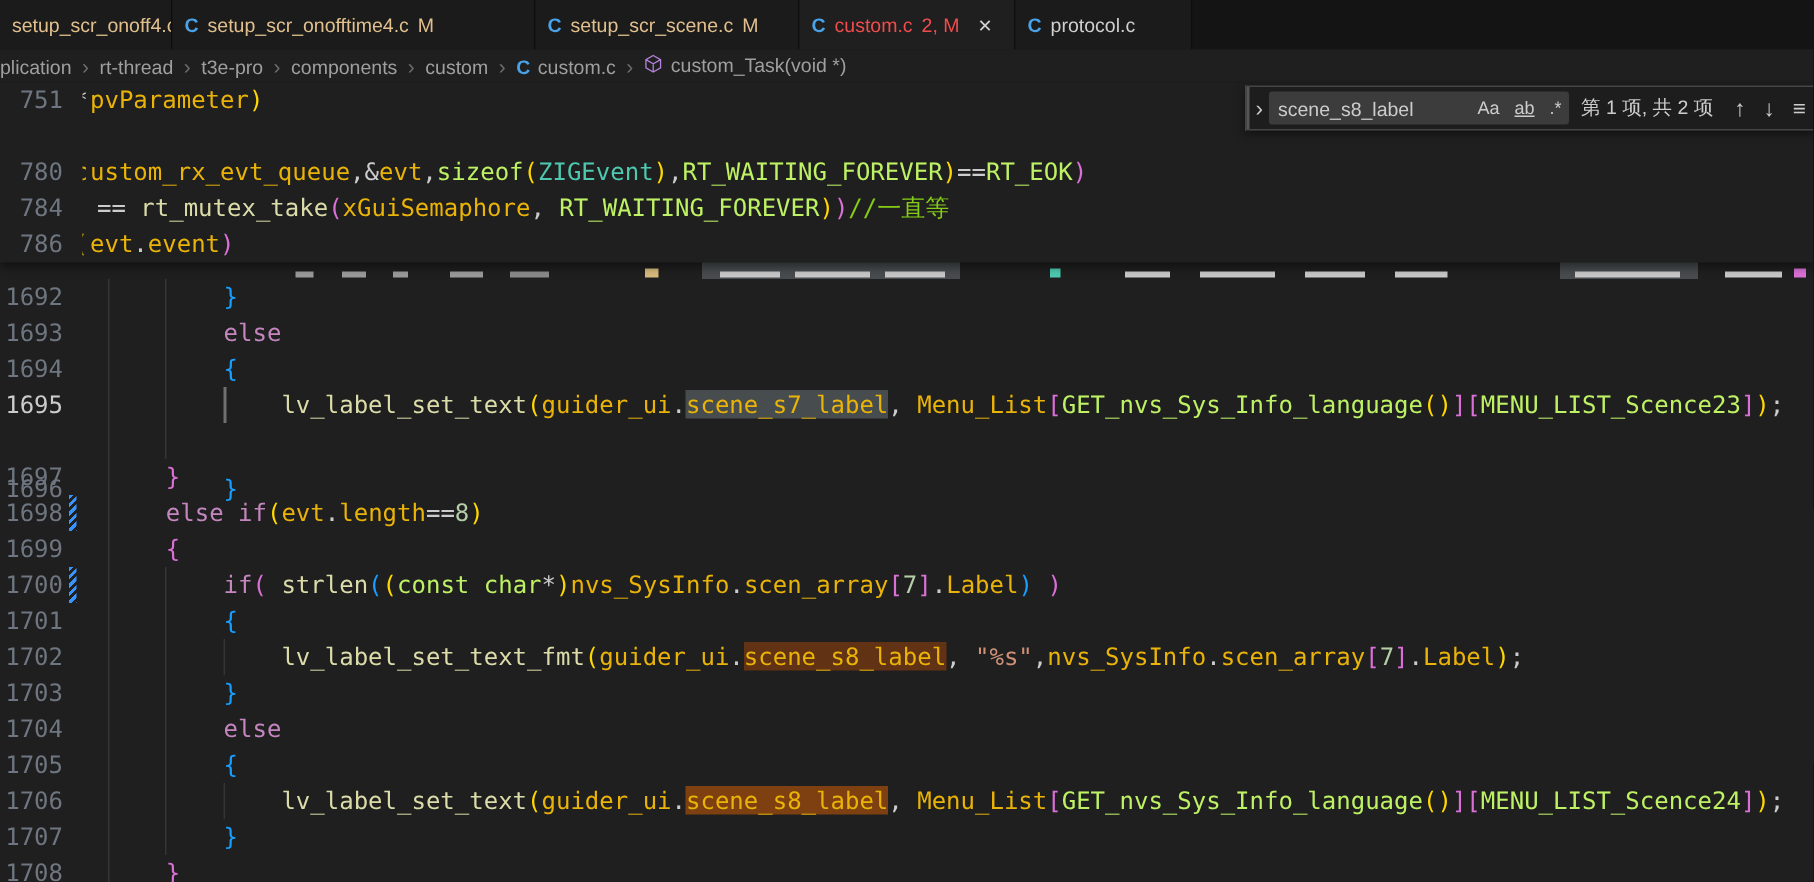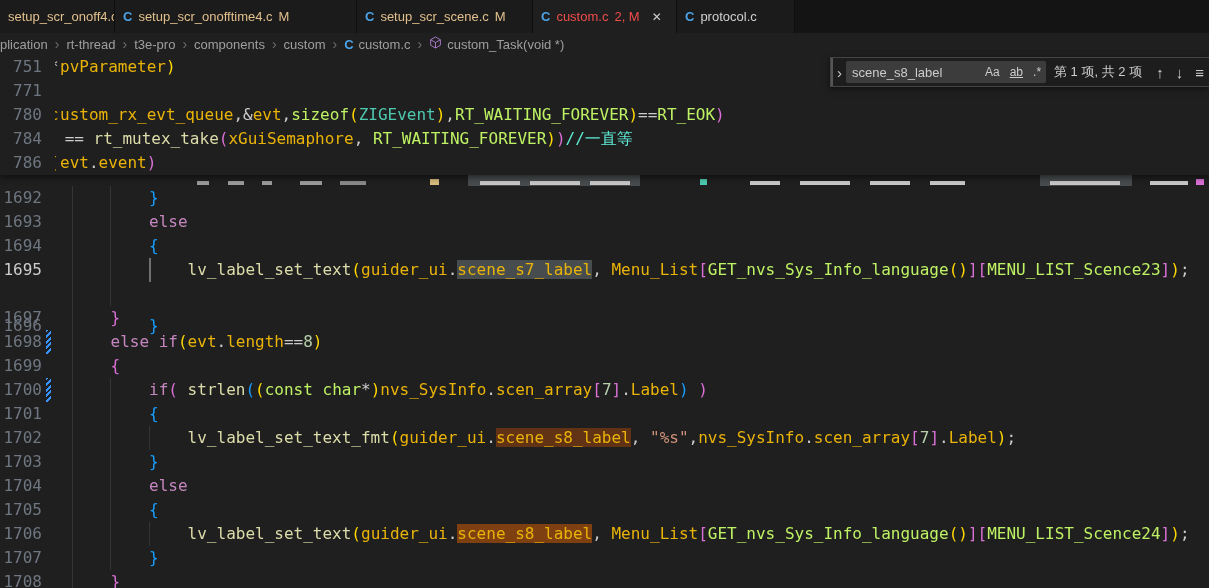--- a/index.html
+++ b/index.html
@@ -9,21 +9,21 @@
   #tabbar{position:absolute;left:0;top:0;width:1209px;height:33px;background:#141414;display:flex;}
   .tab{height:33px;display:flex;align-items:center;gap:6px;padding:0 8px;box-sizing:border-box;
        background:#1b1b1b;border-right:1px solid #0e0e0e;font-size:13px;white-space:nowrap;overflow:hidden;}
   .tab.active{background:#1f1f1f;}
   .ficon{font-weight:bold;font-size:13px;}
   .tab .close{margin-left:6px;color:#cfcfcf;font-size:12px;}
   
   #breadcrumbs{position:absolute;left:0;top:33px;width:1209px;height:22px;background:#1f1f1f;
        display:flex;align-items:center;gap:7px;font-size:13px;color:#9f9f9f;white-space:nowrap;}
   #breadcrumbs .sep{color:#6e6e6e;font-size:14px;}
-  #breadcrumbs .bc-item{display:flex;align-items:center;gap:5px;}
+  #breadcrumbs .bc-item{display:flex;gap:5px;}
   
   #editor{position:absolute;left:0;top:55px;width:1209px;height:533px;background:#1f1f1f;overflow:hidden;}
   .line,.sline{position:absolute;left:0;width:1209px;height:24px;line-height:24px;
        font-family:"DejaVu Sans Mono",monospace;font-size:16px;white-space:pre;}
   .ln{position:absolute;left:-12px;width:54px;text-align:right;color:#6e7681;
       font-family:"DejaVu Sans Mono",monospace;font-size:16px;}
   .ln.cur{color:#cccccc;}
   .code{position:absolute;left:72px;top:0;white-space:pre;}
   .sline .code{left:55px;}
   .tk{white-space:pre;}
@@ -48,21 +48,21 @@
   #find input{background:transparent;border:none;outline:none;color:#ccc;font-size:13px;
       font-family:"Liberation Sans",sans-serif;width:128px;padding:0 0 0 6px;}
   .fbtn{margin:0 2px;padding:1px 3px;border-radius:3px;color:#ccc;font-size:12px;}
   .fbtn.word{text-decoration:underline;}
   #find .results{margin:12px 8px;color:#ccc;white-space:nowrap;}
   #find .nav{margin:0 6px;font-size:15px;color:#ccc;}
   .hl-gray{background:rgba(120,130,135,.45);margin-top:44px;}
   .hl-oth{background:#613214;}
   .hl-cur{background:#7e4010;}
 </style>
-<style>.c-fg{color:#cccccc}.c-var{color:#eab308}.c-kw{color:#bef264}.c-ctrl{color:#c586c0}.c-fn{color:#dcdcaa}.c-type{color:#4ec9b0}.c-num{color:#b5cea8}.c-str{color:#ce9178}.c-cmt{color:#5eead4}.c-pG{color:#ffd700}.c-pP{color:#da70d6}.c-pB{color:#179fff}.tabmod{color:#e2c08d} .taberr{color:#f14c4c} .tabnorm{color:#cfcfcf}.cicon{color:#4aa3e8}</style></head>
+<style>.c-fg{color:#cccccc}.c-var{color:#eab308}.c-kw{color:#bef264}.c-ctrl{color:#c586c0}.c-fn{color:#dcdcaa}.c-type{color:#4ec9b0}.c-num{color:#b5cea8}.c-str{color:#ce9178}.c-cmt{color:#84cc16}.c-pG{color:#ffd700}.c-pP{color:#da70d6}.c-pB{color:#179fff}.tabmod{color:#e2c08d} .taberr{color:#f14c4c} .tabnorm{color:#cfcfcf}.cicon{color:#4aa3e8}</style></head>
 <body>
 
 <div id="app">
 
   <div id="tabbar">
       <div class="tab" style="width: 115px;">
         <span class="tabmod">setup_scr_onoff4.c</span>
       </div>
       <div class="tab" style="width: 242px;">
         <span class="ficon cicon">C</span>
@@ -164,21 +164,20 @@
         <div class="line" style="top: 371px;"><div class="ln">1702</div><div class="code"><span class="tk c-fg">            </span><span class="tk c-fn">lv_label_set_text_fmt</span><span class="tk c-pG">(</span><span class="tk c-var">guider_ui</span><span class="tk c-fg">.</span><span class="tk c-var hl-oth">scene_s8_label</span><span class="tk c-fg">, </span><span class="tk c-str">"%s"</span><span class="tk c-fg">,</span><span class="tk c-var">nvs_SysInfo</span><span class="tk c-fg">.</span><span class="tk c-var">scen_array</span><span class="tk c-pP">[</span><span class="tk c-num">7</span><span class="tk c-pP">]</span><span class="tk c-fg">.</span><span class="tk c-var">Label</span><span class="tk c-pG">)</span><span class="tk c-fg">;</span></div></div>
         <div class="line" style="top: 395px;"><div class="ln">1703</div><div class="code"><span class="tk c-pB">        }</span></div></div>
         <div class="line" style="top: 419px;"><div class="ln">1704</div><div class="code"><span class="tk c-ctrl">        else</span></div></div>
         <div class="line" style="top: 443px;"><div class="ln">1705</div><div class="code"><span class="tk c-pB">        {</span></div></div>
         <div class="line" style="top: 467px;"><div class="ln">1706</div><div class="code"><span class="tk c-fg">            </span><span class="tk c-fn">lv_label_set_text</span><span class="tk c-pG">(</span><span class="tk c-var">guider_ui</span><span class="tk c-fg">.</span><span class="tk c-var hl-cur">scene_s8_label</span><span class="tk c-fg">, </span><span class="tk c-var">Menu_List</span><span class="tk c-pP">[</span><span class="tk c-kw">GET_nvs_Sys_Info_language</span><span class="tk c-pG">(</span><span class="tk c-pG">)</span><span class="tk c-pP">]</span><span class="tk c-pP">[</span><span class="tk c-kw">MENU_LIST_Scence24</span><span class="tk c-pP">]</span><span class="tk c-pG">)</span><span class="tk c-fg">;</span></div></div>
         <div class="line" style="top: 491px;"><div class="ln">1707</div><div class="code"><span class="tk c-pB">        }</span></div></div>
         <div class="line" style="top: 515px;"><div class="ln">1708</div><div class="code"><span class="tk c-pP">    }</span></div></div>
       </div>
     <div id="sticky">
         <div class="sline" style="top: 0px;"><div class="ln">751</div><div class="code"><span class="frag"><span class="c-fg">*</span></span><span class="tk c-var">pvParameter</span><span class="tk c-pG">)</span></div></div>
-        <div class="sline" style="top: 24px;"><div class="ln">771</div><div class="code"></div></div>
         <div class="sline" style="top: 48px;"><div class="ln">780</div><div class="code"><span class="frag"><span class="c-var">c</span></span><span class="tk c-var">ustom_rx_evt_queue</span><span class="tk c-fg">,</span><span class="tk c-fg">&amp;</span><span class="tk c-var">evt</span><span class="tk c-fg">,</span><span class="tk c-kw">sizeof</span><span class="tk c-pG">(</span><span class="tk c-type">ZIGEvent</span><span class="tk c-pG">)</span><span class="tk c-fg">,</span><span class="tk c-kw">RT_WAITING_FOREVER</span><span class="tk c-pG">)</span><span class="tk c-fg">==</span><span class="tk c-kw">RT_EOK</span><span class="tk c-pP">)</span></div></div>
         <div class="sline" style="top: 72px;"><div class="ln">784</div><div class="code"><span class="tk c-fg"> == </span><span class="tk c-fn">rt_mutex_take</span><span class="tk c-pP">(</span><span class="tk c-var">xGuiSemaphore</span><span class="tk c-fg">, </span><span class="tk c-kw">RT_WAITING_FOREVER</span><span class="tk c-pG">)</span><span class="tk c-pP">)</span><span class="tk c-cmt">//一直等</span></div></div>
         <div class="sline" style="top: 96px;"><div class="ln">786</div><div class="code"><span class="frag"><span class="c-pG">(</span></span><span class="tk c-var">evt</span><span class="tk c-fg">.</span><span class="tk c-var">event</span><span class="tk c-pP">)</span></div></div>
       </div>
   </div>
 
   <div id="find">
     <span class="grip"></span>
     <span class="collapse">›</span>
     <span class="inputbox">

